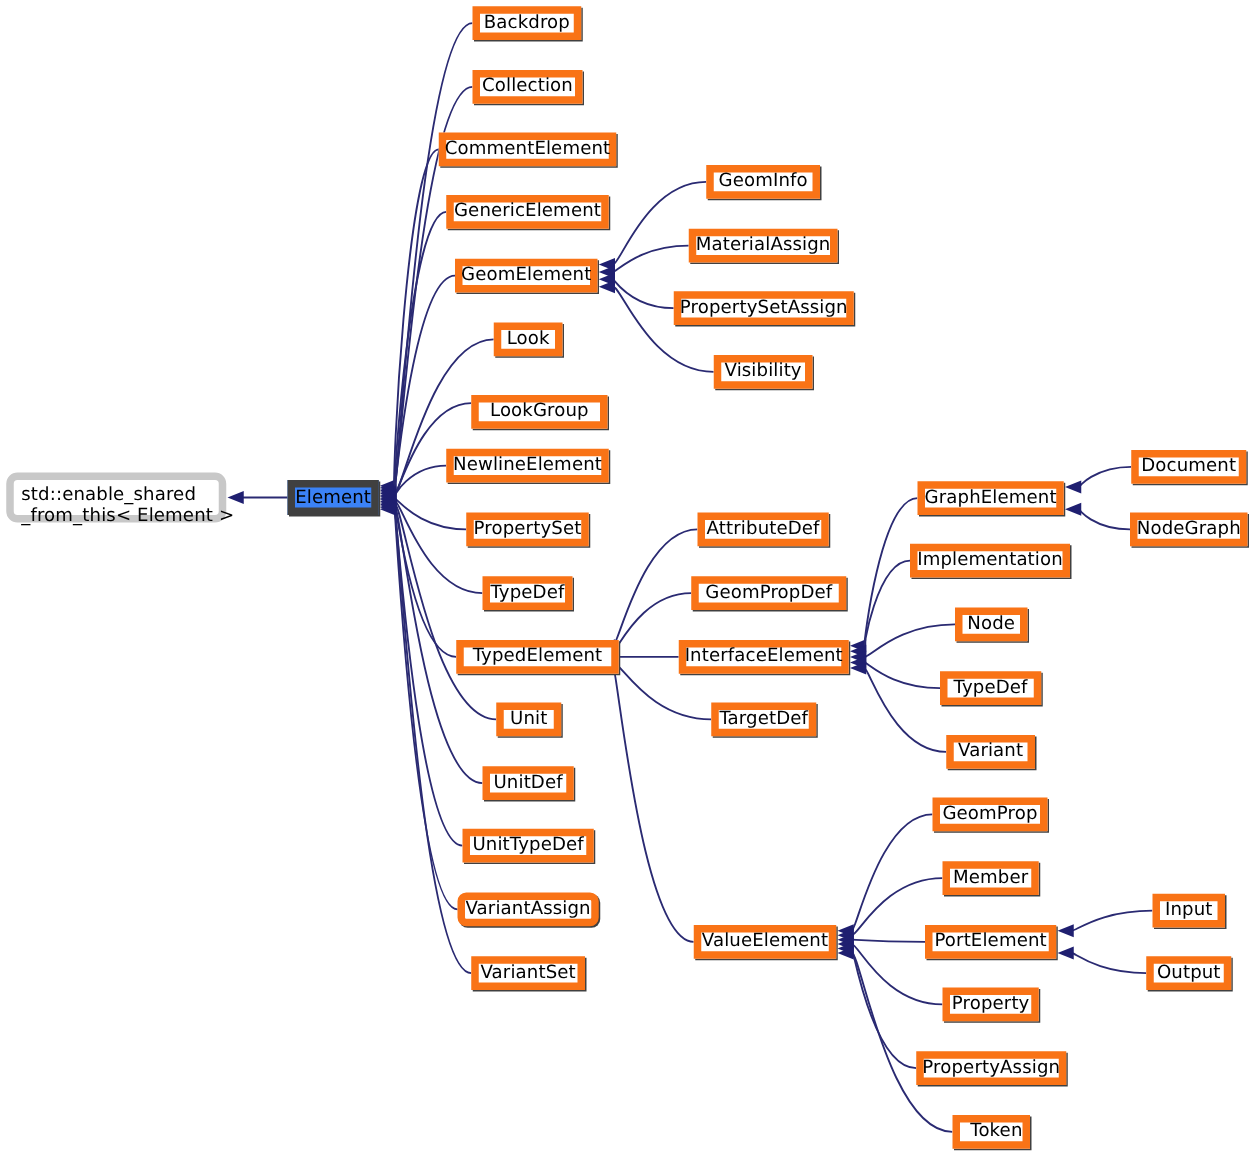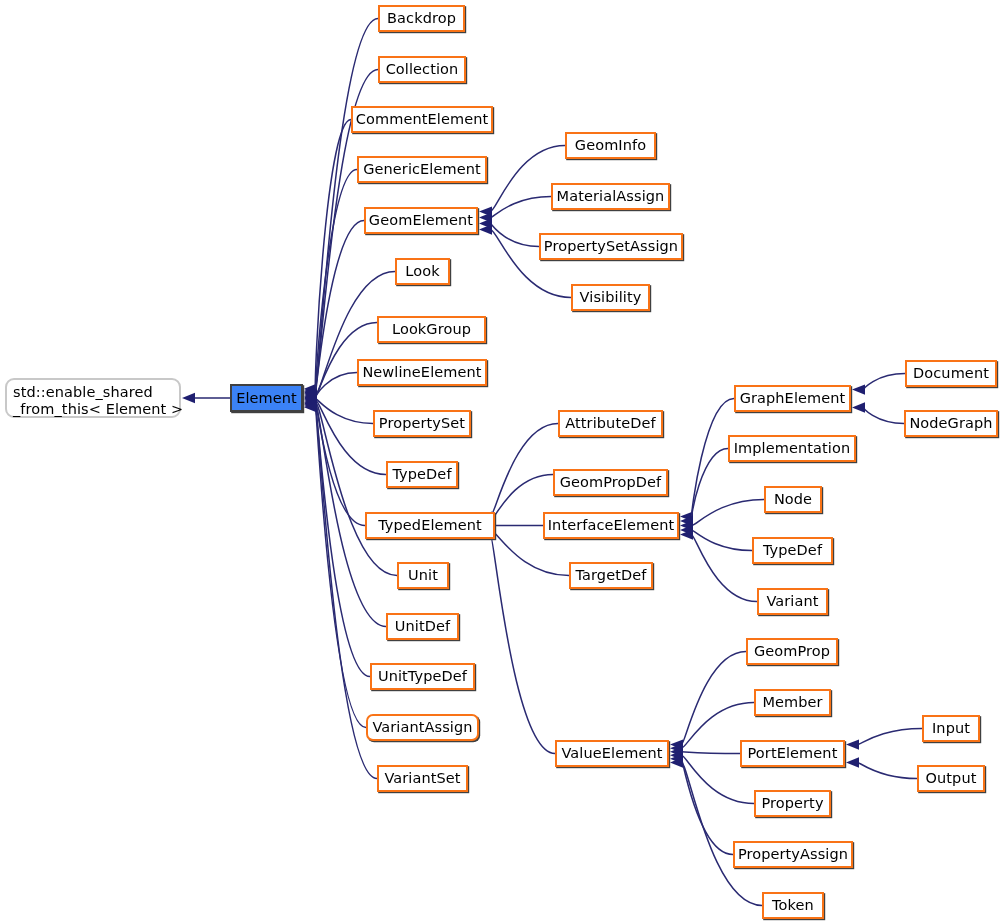--- a/index.html
+++ b/index.html
@@ -21,21 +21,21 @@
     position: absolute;
     left: 0;
     top: 0;
     width: 1004px;
     height: 924px;
     pointer-events: none;
   }
   .node {
     position: absolute;
     box-sizing: border-box;
-    border: 2px solid #f97316;
+    border: 6px solid #f97316;
     background: #ffffff;
     color: #000000;
     font-size: 14.5px;
     line-height: 1;
     display: flex;
     align-items: center;
     justify-content: center;
     white-space: nowrap;
     box-shadow: 1.2px 1.2px 0 0 #404040;
     letter-spacing: 0.1px;
@@ -209,21 +209,21 @@
       </div>
       <div class="node" style="left: 539px; top: 233px; width: 144px; height: 27px;">
         <span>PropertySetAssign</span>
       </div>
       <div class="node" style="left: 571px; top: 284px; width: 79px; height: 27px;">
         <span>Visibility</span>
       </div>
       <div class="node" style="left: 558px; top: 410px; width: 105px; height: 27px;">
         <span>AttributeDef</span>
       </div>
-      <div class="node" style="left: 553px; top: 461px; width: 115px; height: 27px; margin-top: 8px;">
+      <div class="node" style="left: 553px; top: 461px; width: 124px; height: 27px;">
         <span>GeomPropDef</span>
       </div>
       <div class="node" style="left: 543px; top: 512px; width: 136px; height: 27px;">
         <span>InterfaceElement</span>
       </div>
       <div class="node" style="left: 569px; top: 562px; width: 84px; height: 27px;">
         <span>TargetDef</span>
       </div>
       <div class="node" style="left: 555px; top: 740px; width: 114px; height: 27px;">
         <span>ValueElement</span>
@@ -257,21 +257,21 @@
       </div>
       <div class="node" style="left: 740px; top: 740px; width: 105px; height: 27px;">
         <span>PortElement</span>
       </div>
       <div class="node" style="left: 754px; top: 790px; width: 77px; height: 27px;">
         <span>Property</span>
       </div>
       <div class="node" style="left: 733px; top: 841px; width: 120px; height: 27px;">
         <span>PropertyAssign</span>
       </div>
-      <div class="node" style="left: 762px; top: 892px; width: 62px; height: 27px;">
+      <div class="node" style="left: 762px; top: 892px; width: 62px; height: 27px; justify-content: flex-end;">
         <span>Token</span>
       </div>
       <div class="node" style="left: 922px; top: 715px; width: 58px; height: 27px;">
         <span>Input</span>
       </div>
       <div class="node" style="left: 917px; top: 765px; width: 68px; height: 27px;">
         <span>Output</span>
       </div>
     </div>
 </div>

